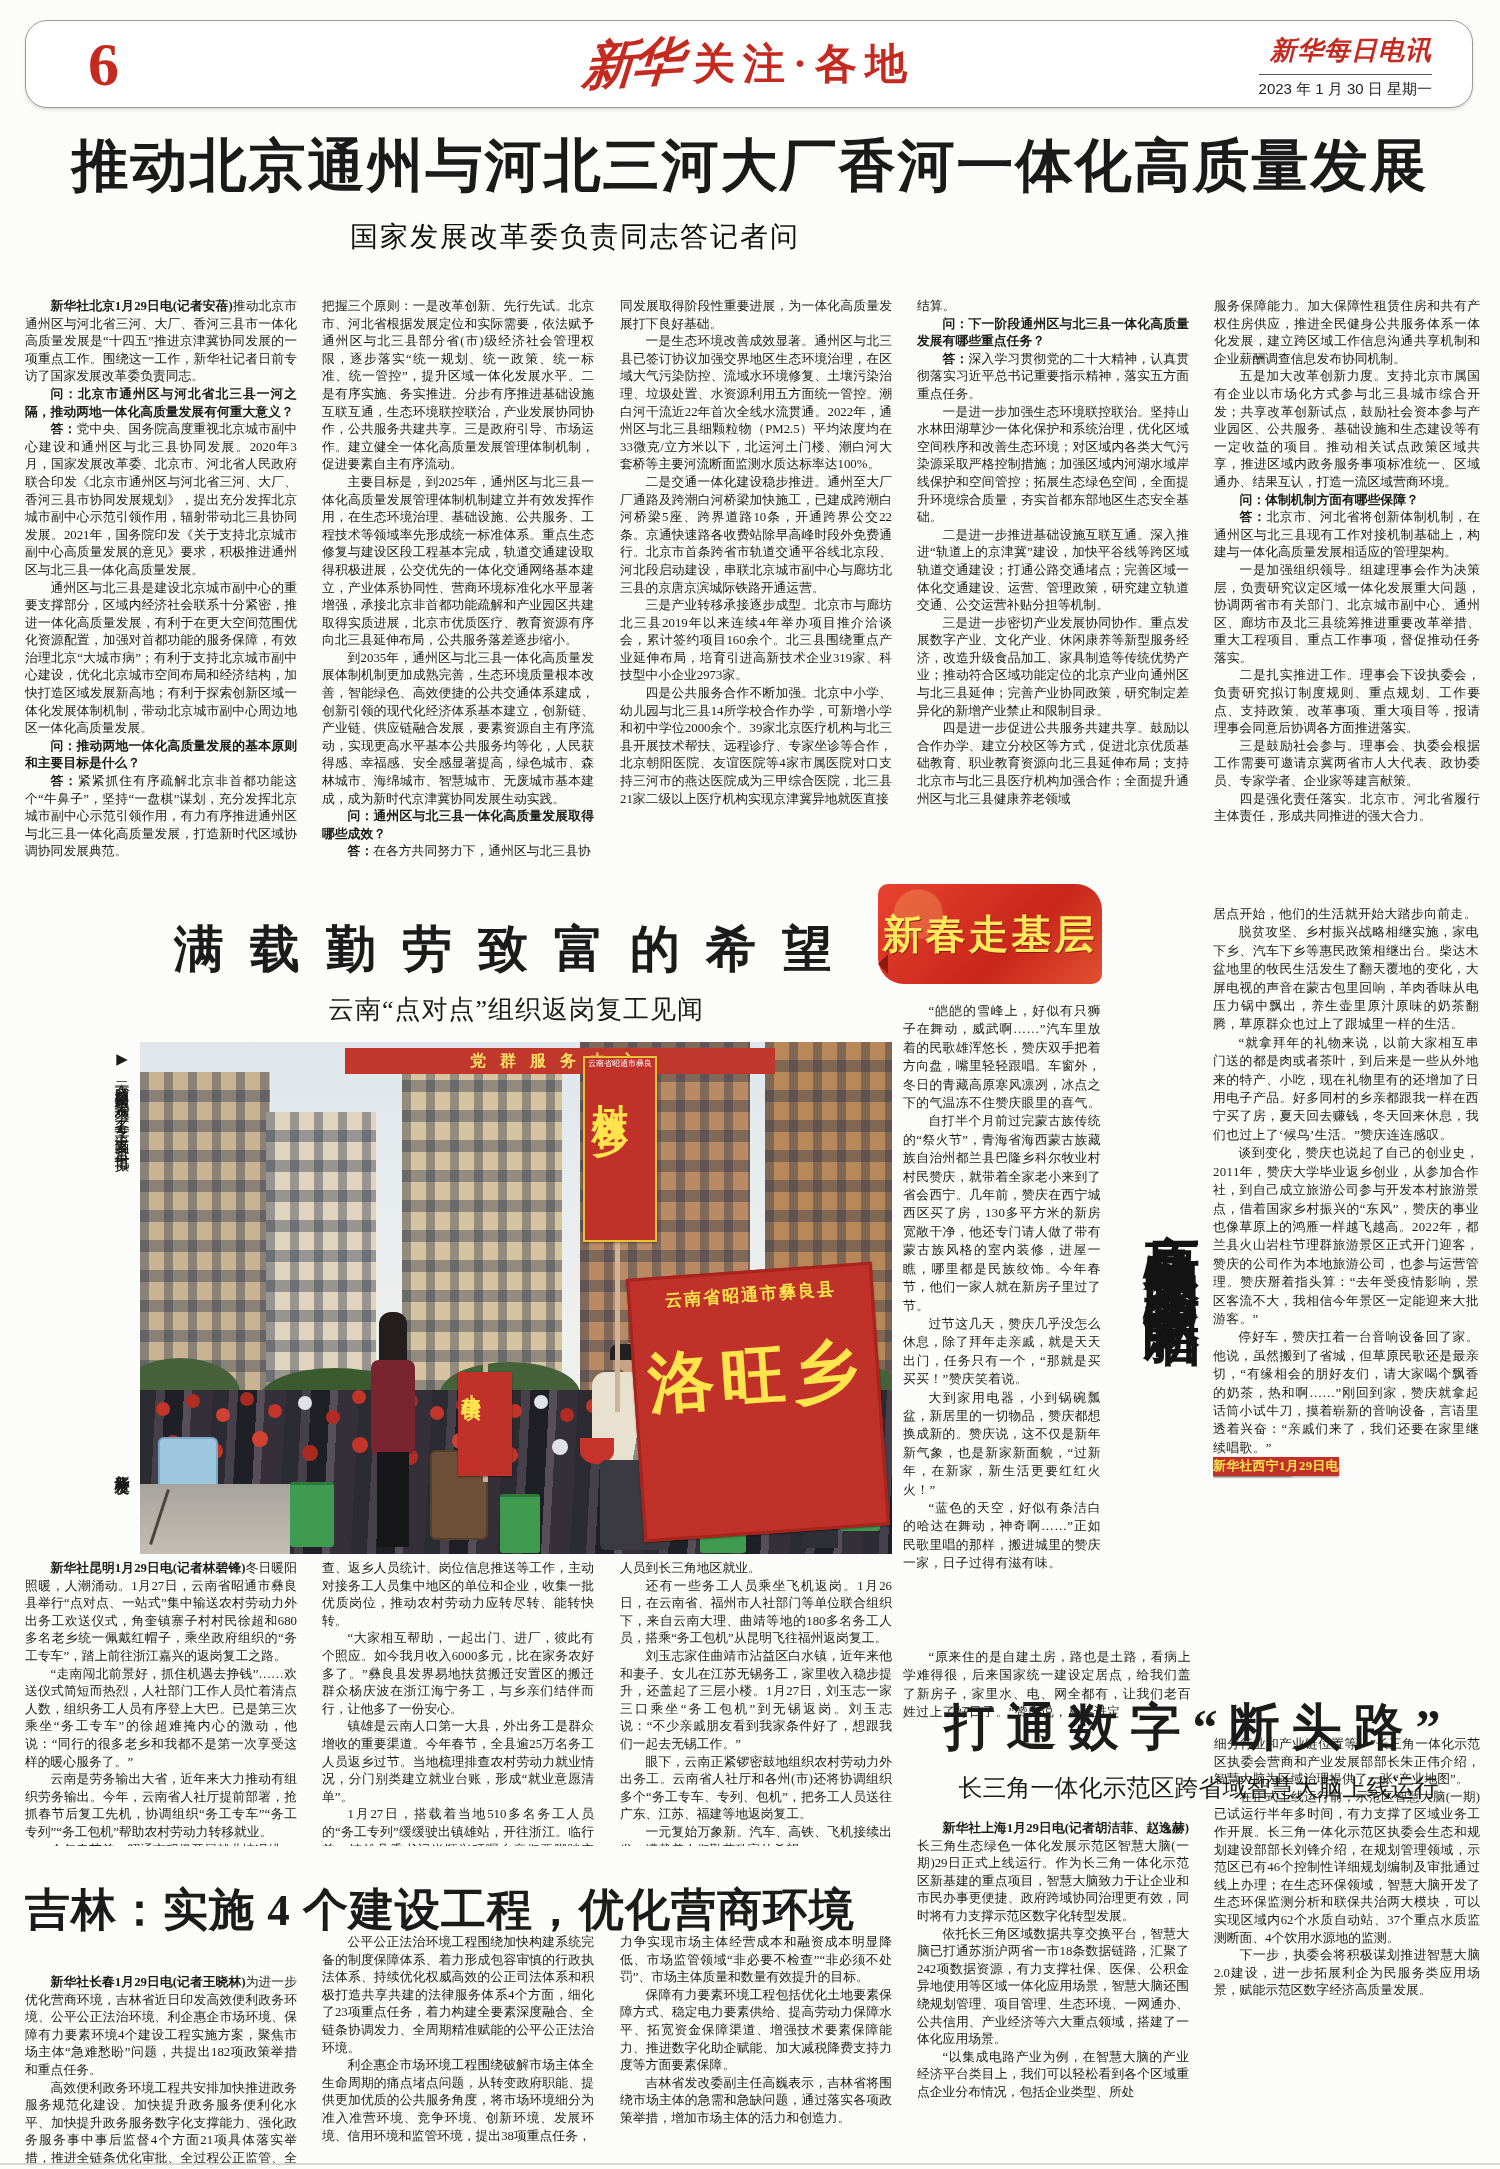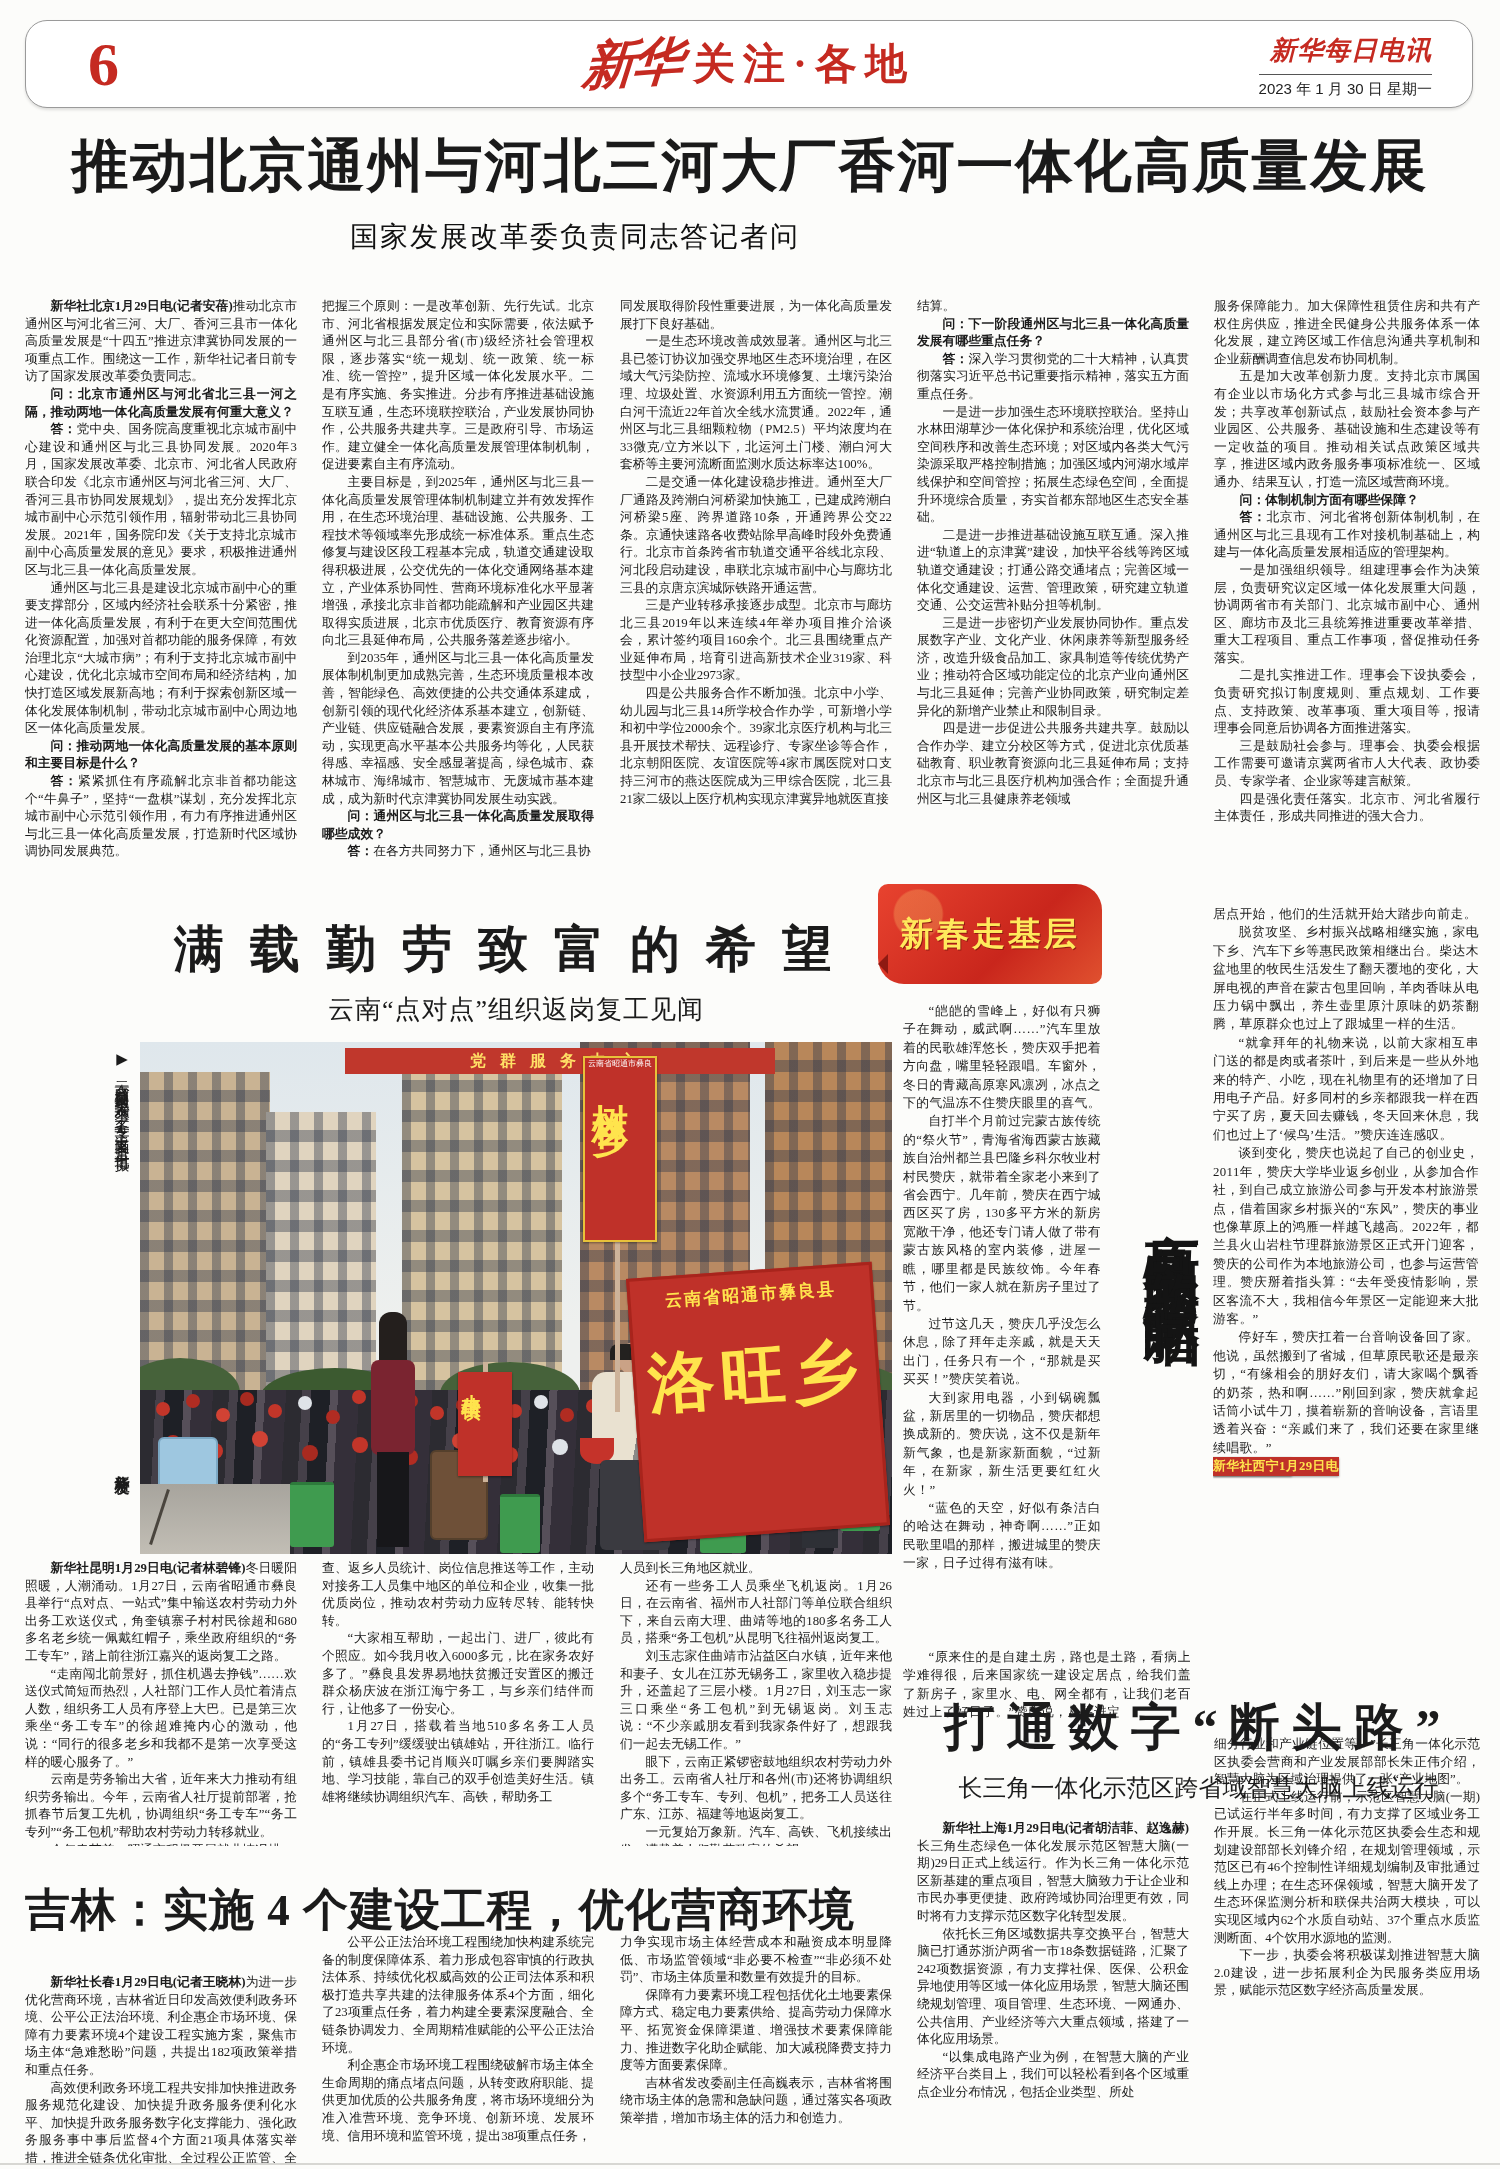--- a/index.html
+++ b/index.html
@@ -61,21 +61,21 @@
   .pole{position:absolute;width:5px;background:#cdb39a;}
   .greenbag{position:absolute;background:#3f9b4f;border-radius:3px;border-top:3px solid #2e7a3c;}
   .pavement{position:absolute;left:0;bottom:0;width:150px;height:70px;background:linear-gradient(#a7a49d,#c2beb5);}
   .crack{position:absolute;left:18px;bottom:8px;width:3px;height:58px;background:#4a453e;transform:rotate(18deg);}
   
   .badge{position:absolute;left:878px;top:884px;width:224px;height:100px;background:
      radial-gradient(circle at 18% 30%, rgba(255,220,120,.25) 0 12%,transparent 13%),
      linear-gradient(135deg,#e8432f,#c9261c 60%,#e0512f);border-radius:10px 26px 10px 26px;
      display:flex;align-items:center;justify-content:center;}
   .badge:before{content:"";position:absolute;left:-10px;bottom:10px;border:10px solid transparent;border-right-color:#8f1a12;}
-  .badgetext{color:#ffe95c;font-size:33px;font-weight:900;letter-spacing:3px;text-shadow:1px 1px 0 #8f1a12;}
+  .badgetext{color:#ffe95c;font-size:40px;font-weight:900;letter-spacing:3px;text-shadow:1px 1px 0 #8f1a12;}
   
   .vhead{position:absolute;left:1106px;top:880px;width:104px;height:712px;writing-mode:vertical-rl;
          font-size:56px;font-weight:900;letter-spacing:8px;text-align:center;color:#141414;}
   
   .h3jilin{position:absolute;left:25px;top:1880px;width:866px;font-size:45px;font-weight:900;letter-spacing:1px;}
   .h3shuzi{position:absolute;left:917px;top:1694px;width:563px;text-align:center;font-size:50px;font-weight:900;letter-spacing:12px;white-space:nowrap;}
   .h3shuzisub{position:absolute;left:917px;top:1772px;width:563px;text-align:center;font-size:24px;}
   .botline{position:absolute;left:0;top:2163px;width:1500px;height:2px;background:#d7d7d3;}
 </style>
 </head>
@@ -206,20 +206,21 @@
 
   <div class="col" style="left:25px;top:1560px;height:286px">
       <p><b>新华社昆明1月29日电(记者林碧锋)</b>冬日暖阳照暖，人潮涌动。1月27日，云南省昭通市彝良县举行“点对点、一站式”集中输送农村劳动力外出务工欢送仪式，角奎镇寨子村村民徐超和680多名老乡统一佩戴红帽子，乘坐政府组织的“务工专车”，踏上前往浙江嘉兴的返岗复工之路。</p>
       <p>“走南闯北前景好，抓住机遇去挣钱”……欢送仪式简短而热烈，人社部门工作人员忙着清点人数，组织务工人员有序登上大巴。已是第三次乘坐“务工专车”的徐超难掩内心的激动，他说：“同行的很多老乡和我都不是第一次享受这样的暖心服务了。”</p>
       <p>云南是劳务输出大省，近年来大力推动有组织劳务输出。今年，云南省人社厅提前部署，抢抓春节后复工先机，协调组织“务工专车”“务工专列”“务工包机”帮助农村劳动力转移就业。</p>
       <p>今年春节前，昭通市积极开展就业情况排</p>
     </div>
   <div class="col cont" style="left:322px;top:1560px;height:286px">
       <p>查、返乡人员统计、岗位信息推送等工作，主动对接务工人员集中地区的单位和企业，收集一批优质岗位，推动农村劳动力应转尽转、能转快转。</p>
       <p>“大家相互帮助，一起出门、进厂，彼此有个照应。如今我月收入6000多元，比在家务农好多了。”彝良县发界易地扶贫搬迁安置区的搬迁群众杨庆波在浙江海宁务工，与乡亲们结伴而行，让他多了一份安心。</p>
+      <p>镇雄是云南人口第一大县，外出务工是群众增收的重要渠道。今年春节，全县逾25万名务工人员返乡过节。当地梳理排查农村劳动力就业情况，分门别类建立就业台账，形成“就业意愿清单”。</p>
       <p>1月27日，搭载着当地510多名务工人员的“务工专列”缓缓驶出镇雄站，开往浙江。临行前，镇雄县委书记肖顺兴叮嘱乡亲们要脚踏实地、学习技能，靠自己的双手创造美好生活。镇雄将继续协调组织汽车、高铁，帮助务工</p>
     </div>
   <div class="col cont" style="left:620px;top:1560px;height:286px">
       <p>人员到长三角地区就业。</p>
       <p>还有一些务工人员乘坐飞机返岗。1月26日，在云南省、福州市人社部门等单位联合组织下，来自云南大理、曲靖等地的180多名务工人员，搭乘“务工包机”从昆明飞往福州返岗复工。</p>
       <p>刘玉志家住曲靖市沾益区白水镇，近年来他和妻子、女儿在江苏无锡务工，家里收入稳步提升，还盖起了三层小楼。1月27日，刘玉志一家三口乘坐“务工包机”到无锡返岗。刘玉志说：“不少亲戚朋友看到我家条件好了，想跟我们一起去无锡工作。”</p>
       <p>眼下，云南正紧锣密鼓地组织农村劳动力外出务工。云南省人社厅和各州(市)还将协调组织多个“务工专车、专列、包机”，把务工人员送往广东、江苏、福建等地返岗复工。</p>
       <p>一元复始万象新。汽车、高铁、飞机接续出发，满载着人们勤劳致富的希望。</p>
     </div>
 

